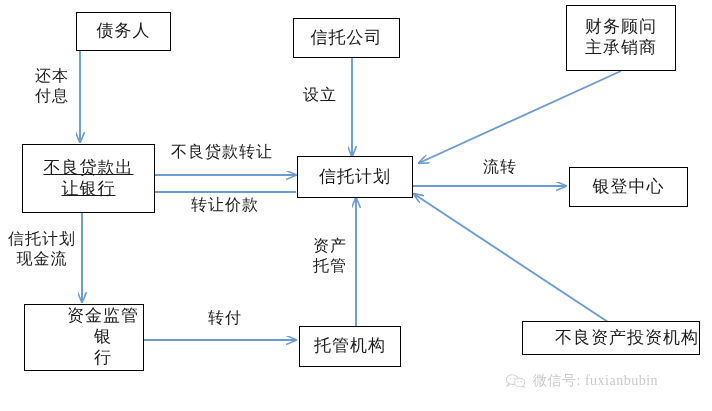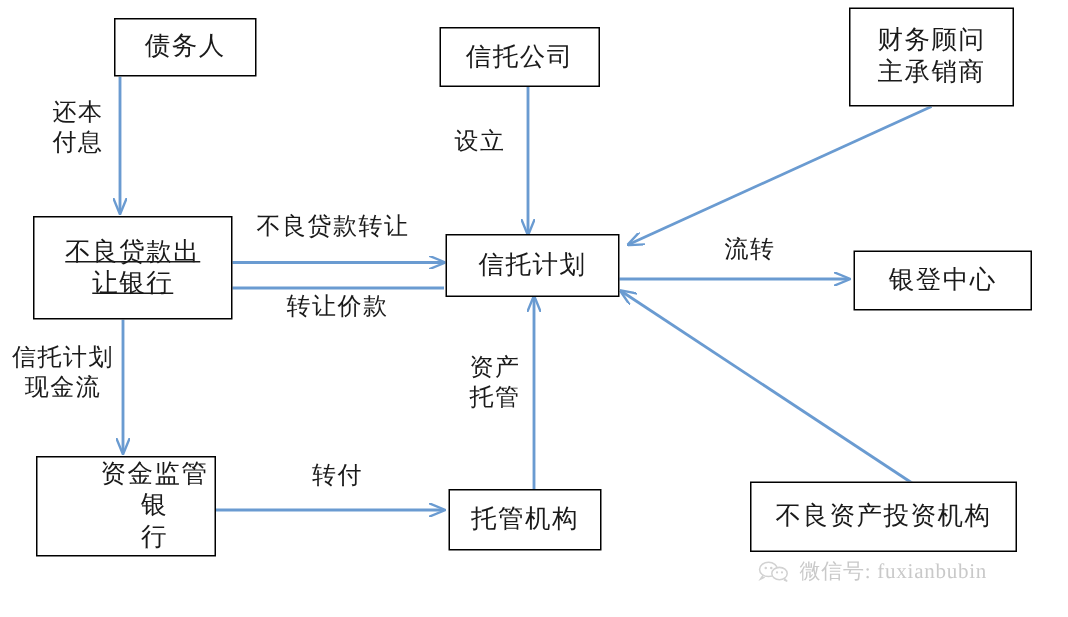--- a/index.html
+++ b/index.html
@@ -82,21 +82,21 @@
 
   <div class="node" style="left:566px;top:5px;width:110px;height:66px;">
     <span>财务顾问
 主承销商</span>
   </div>
 
   <div class="node" style="left:569px;top:167px;width:119px;height:40px;text-align:right;">
     <span>银登中心</span>
   </div>
 
-  <div class="node" style="left:500px;top:321px;width:178px;height:47px;">
+  <div class="node" style="left:522px;top:321px;width:178px;height:34px;justify-content:flex-end;">
     <span>不良资产投资机构</span>
   </div>
 
   <div class="elabel" style="left:24px;top:66px;width:56px;">还本
 付息</div>
 
   <div class="elabel" style="left:162px;top:142px;width:120px;">不良贷款转让</div>
 
   <div class="elabel" style="left:175px;top:195px;width:100px;">转让价款</div>
 

